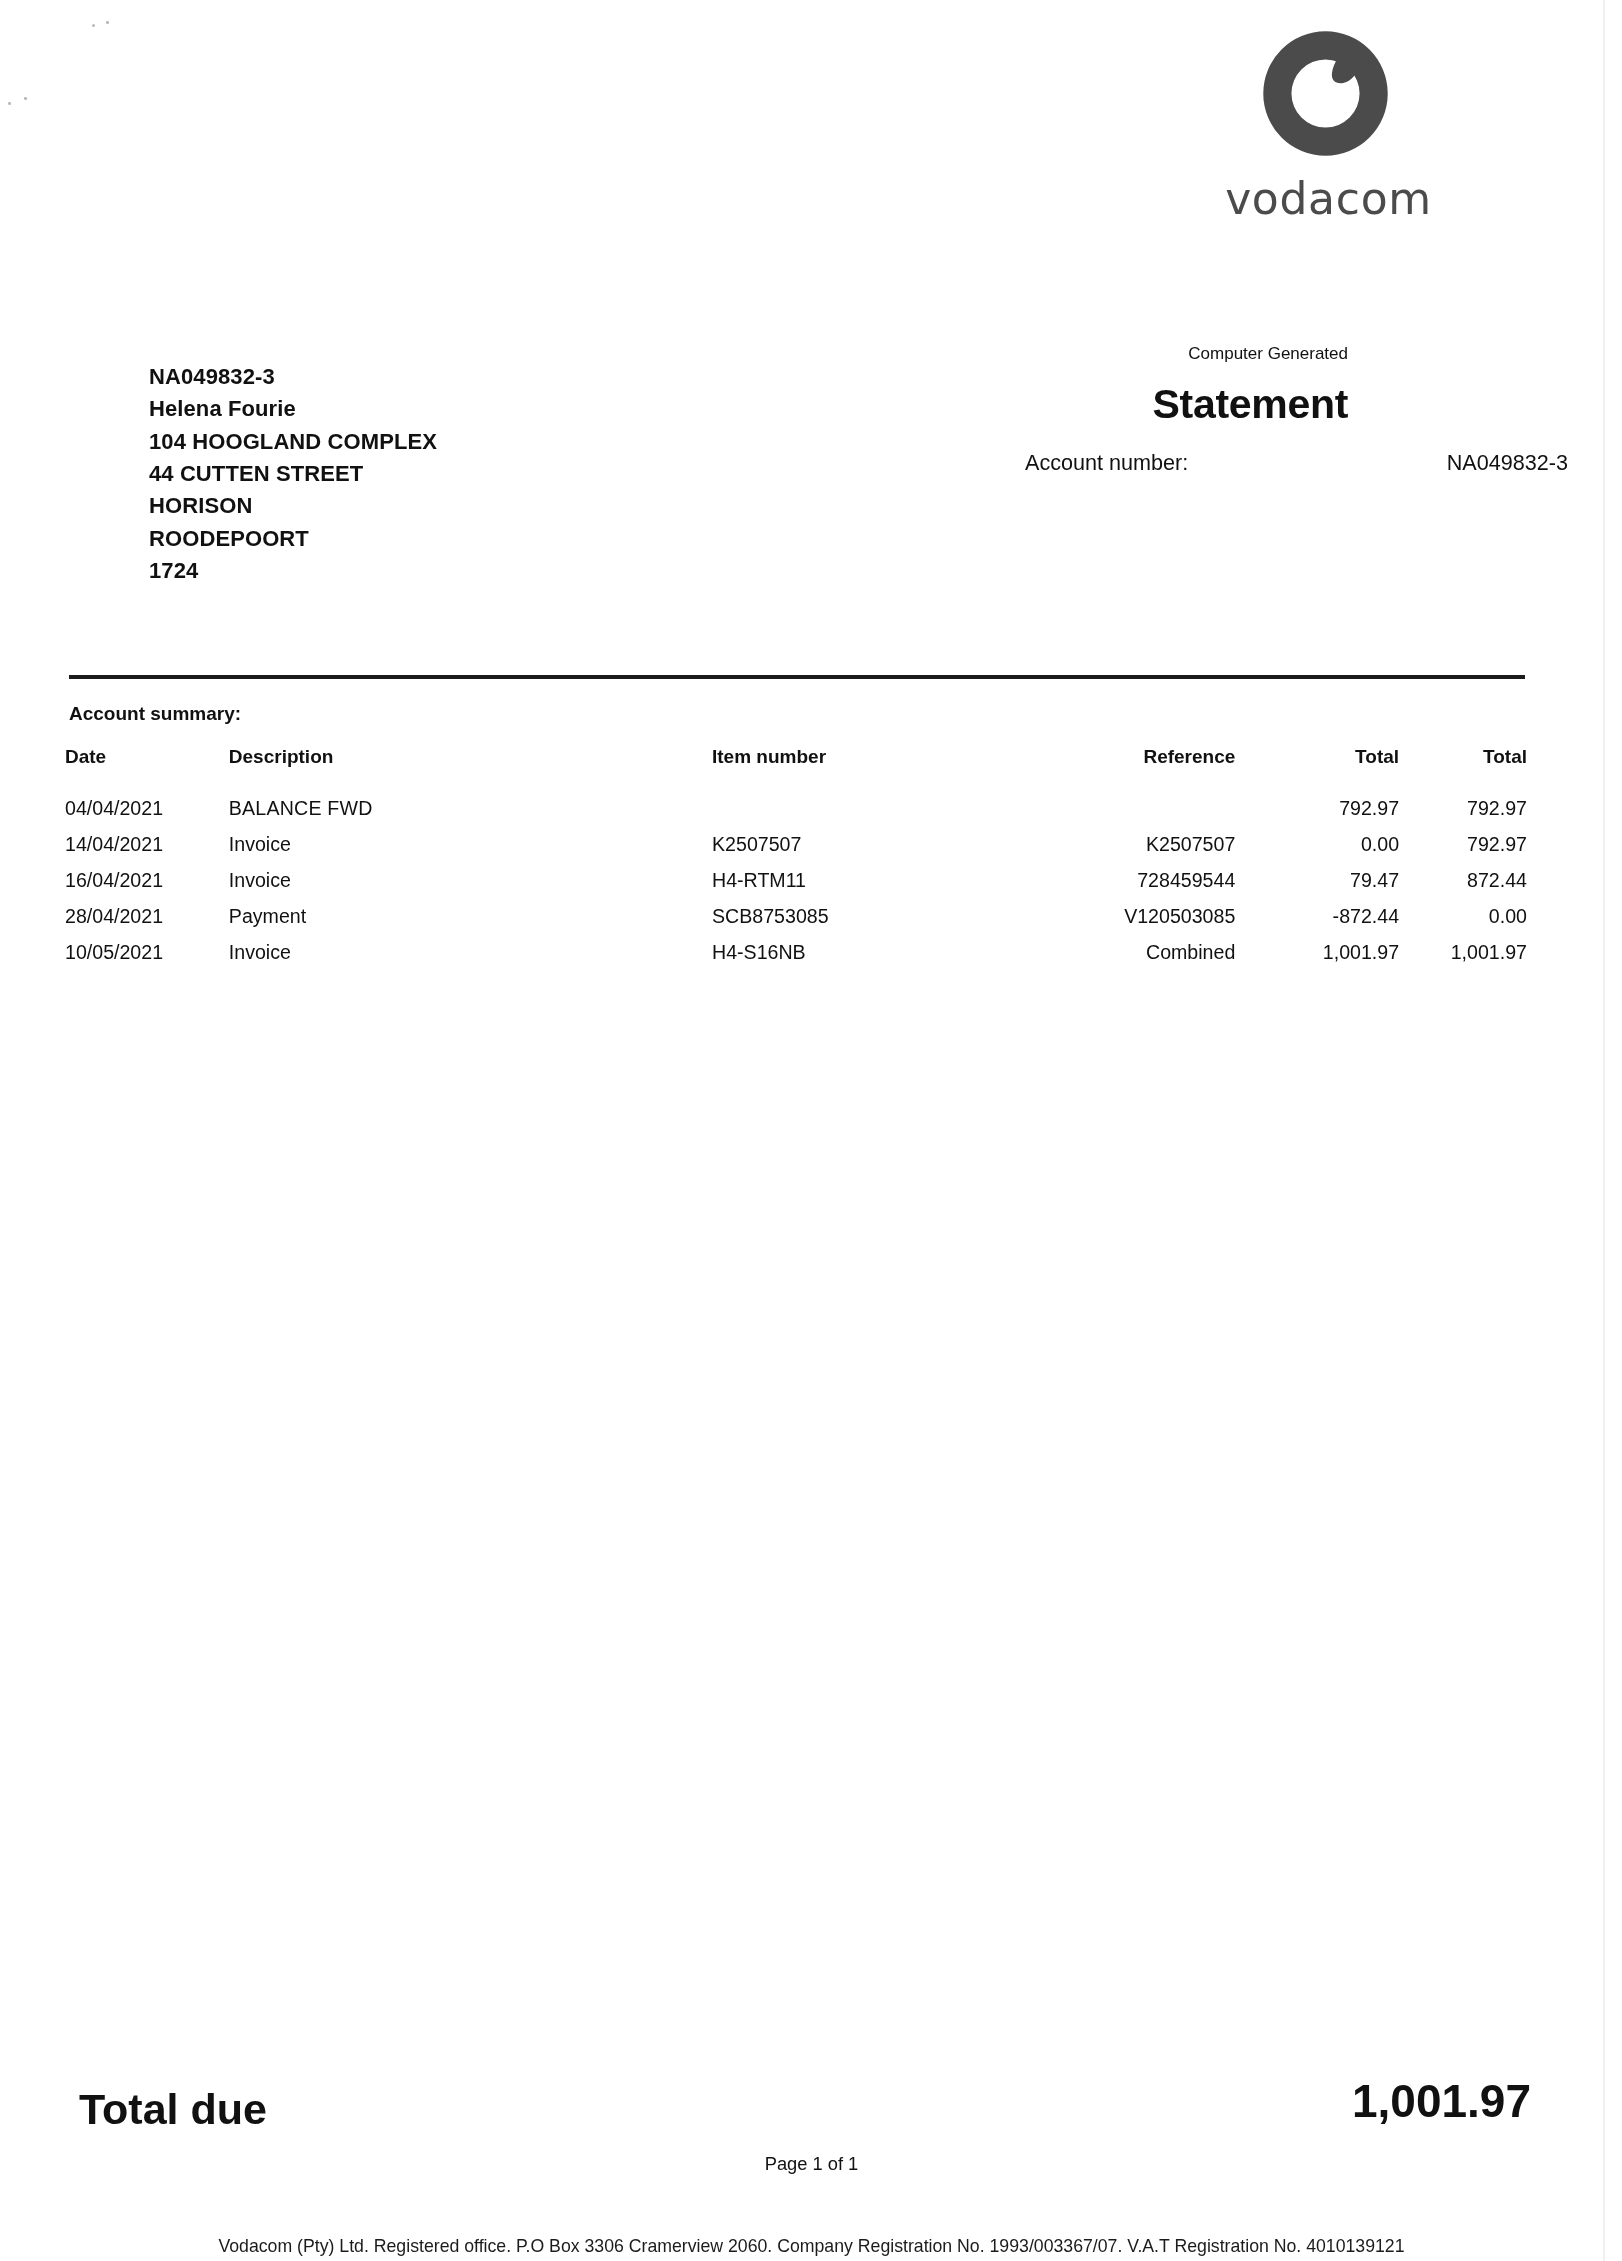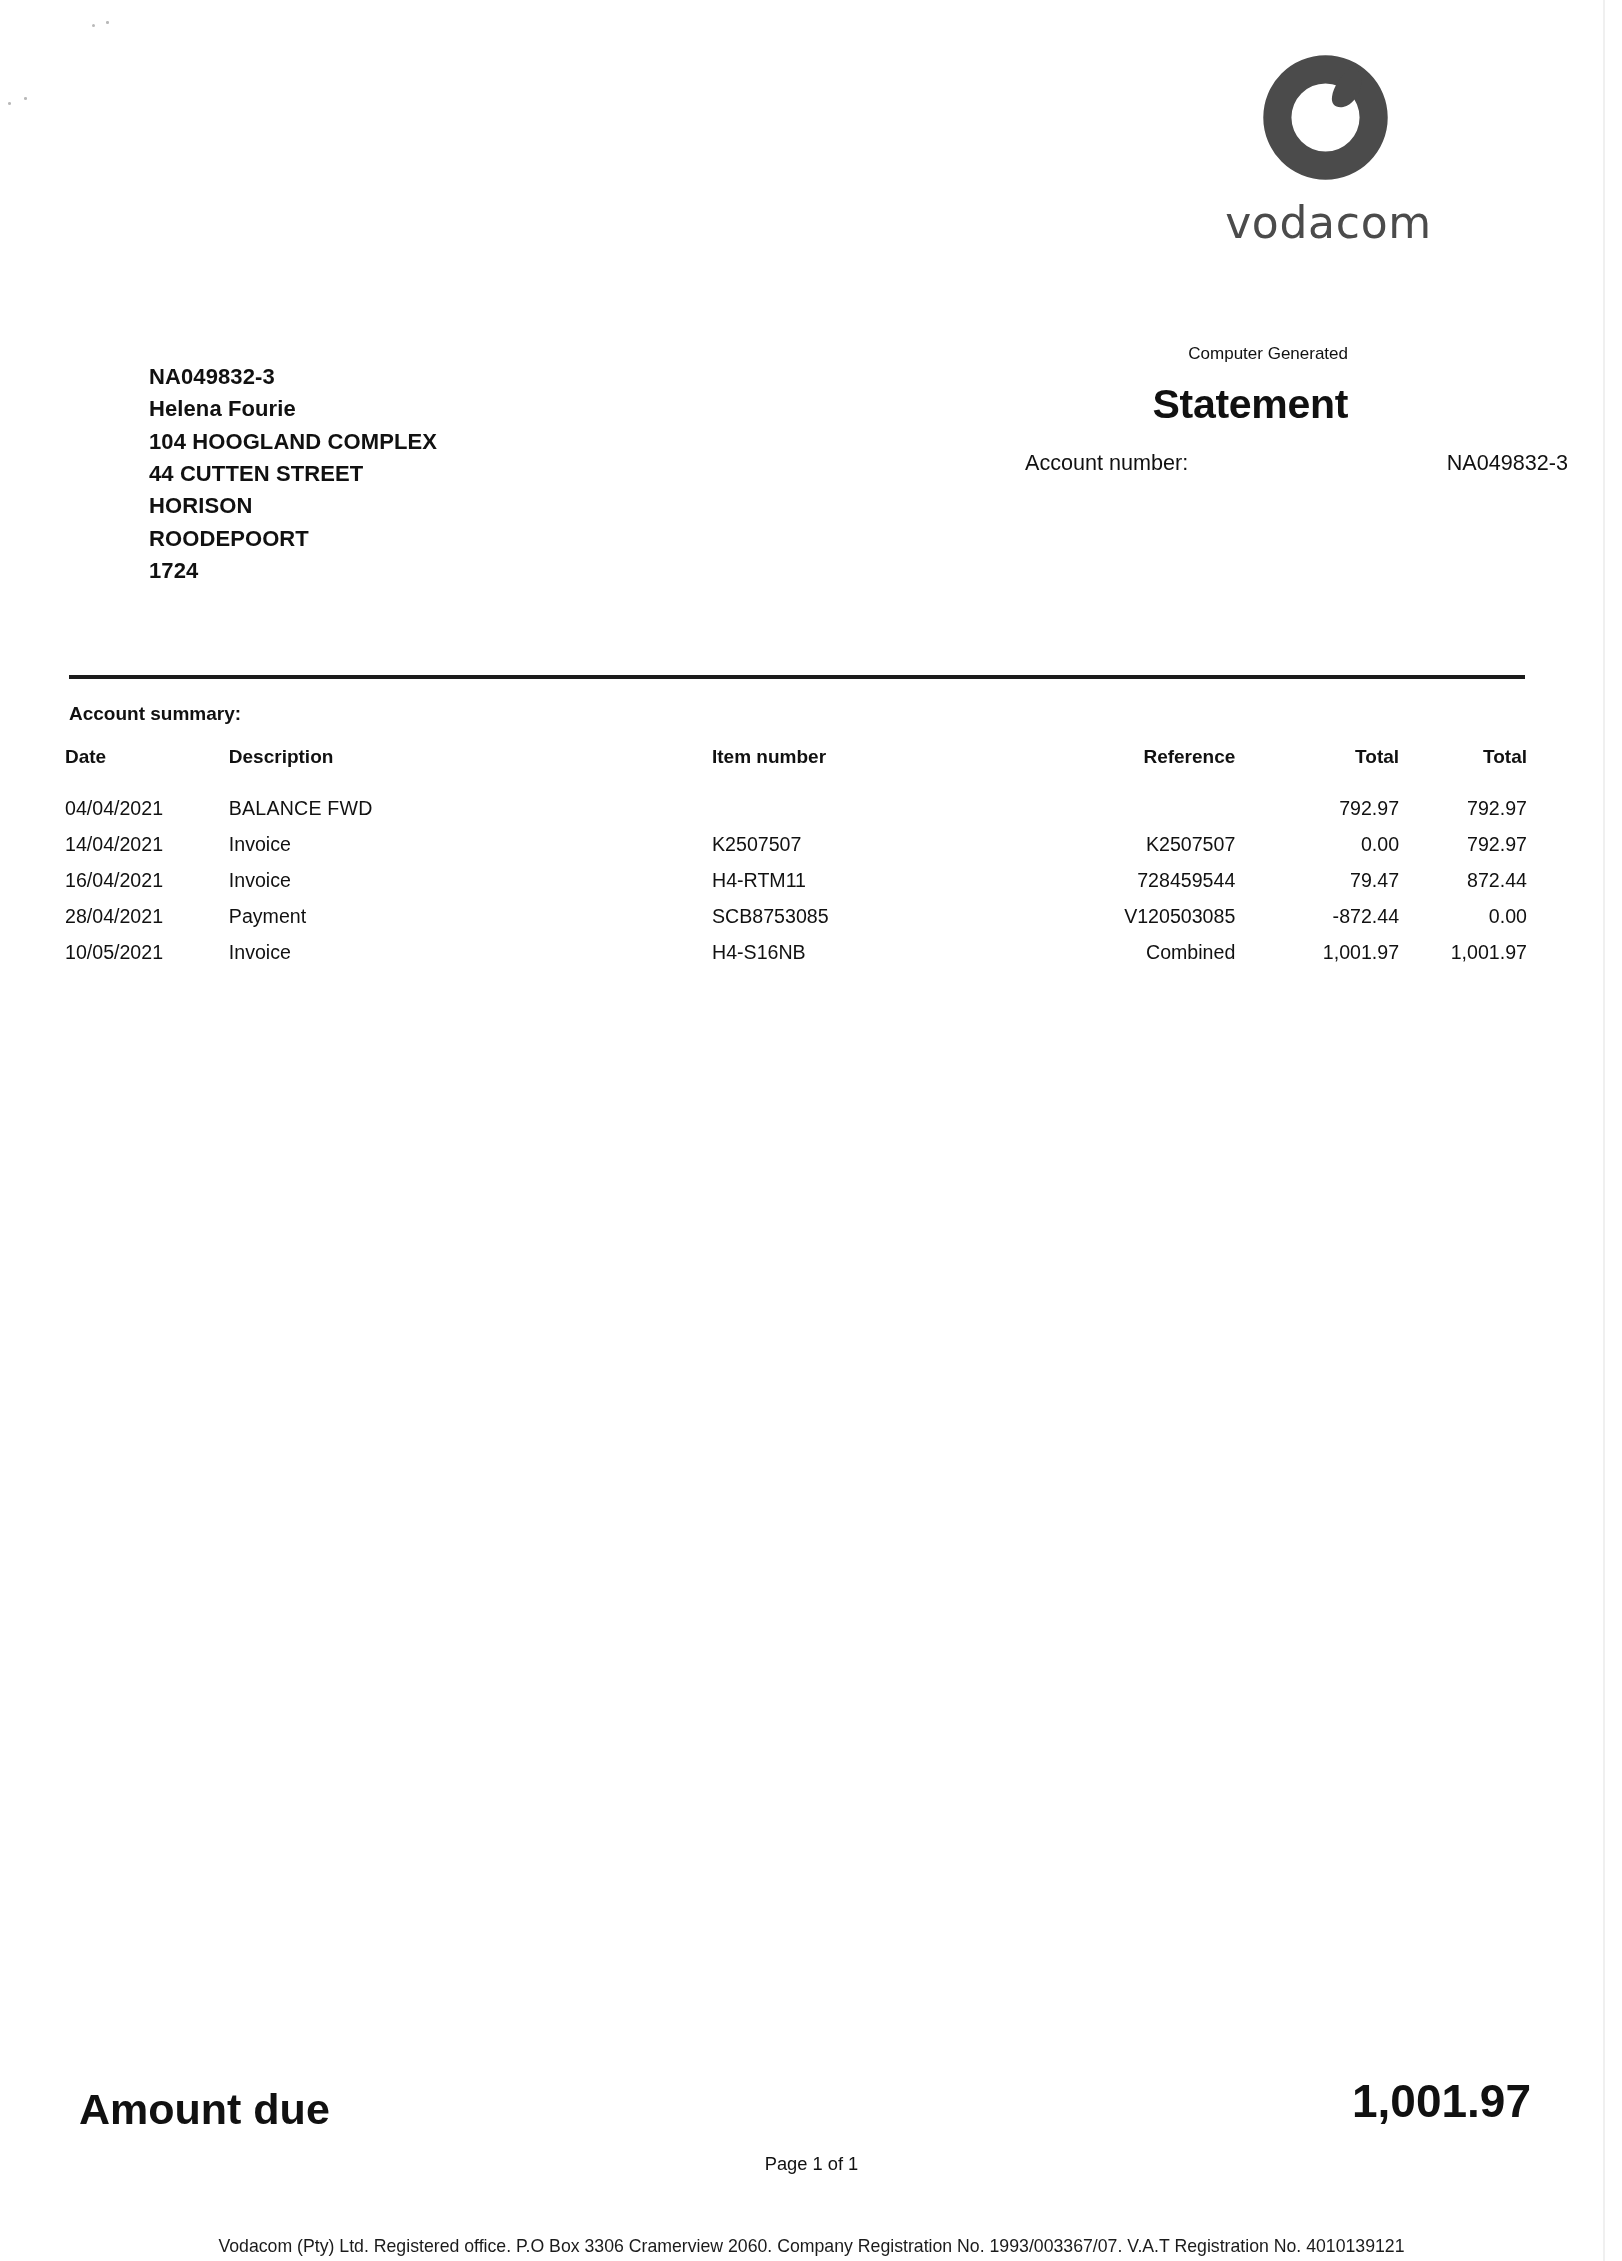--- a/index.html
+++ b/index.html
@@ -30,21 +30,21 @@
   .speck {
     position: absolute;
     background: #b9b9b9;
     border-radius: 50%;
   }
 
   
   .logo-wrap {
     position: absolute;
     left: 1191px;
-    top: 52px;
+    top: 28px;
     width: 275px;
     height: 229px;
   }
   .logo-mark {
     position: absolute;
     left: 69px;
     top: 0px;
     width: 131px;
     height: 131px;
   }
@@ -287,19 +287,19 @@
         <td class="col-date">10/05/2021</td>
         <td class="col-desc">Invoice</td>
         <td class="col-item">H4-S16NB</td>
         <td class="col-ref">Combined</td>
         <td class="col-amount">1,001.97</td>
         <td class="col-total">1,001.97</td>
       </tr>
     </tbody>
   </table>
 
-  <div class="total-due-label">Amount due</div>
+  <div class="total-due-label">Total due</div>
   <div class="total-due-value">1,001.97</div>
   <div class="page-no">Page 1 of 1</div>
   <div class="legal">Vodacom (Pty) Ltd. Registered office. P.O Box 3306 Cramerview 2060. Company Registration No. 1993/003367/07. V.A.T Registration No. 4010139121</div>
 
 </div>
 
 
 </body></html>

